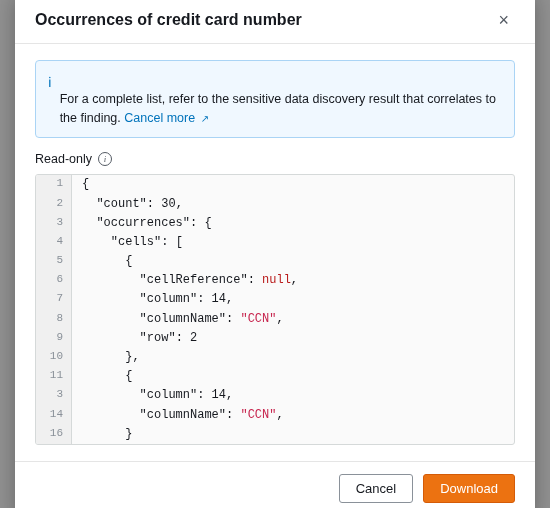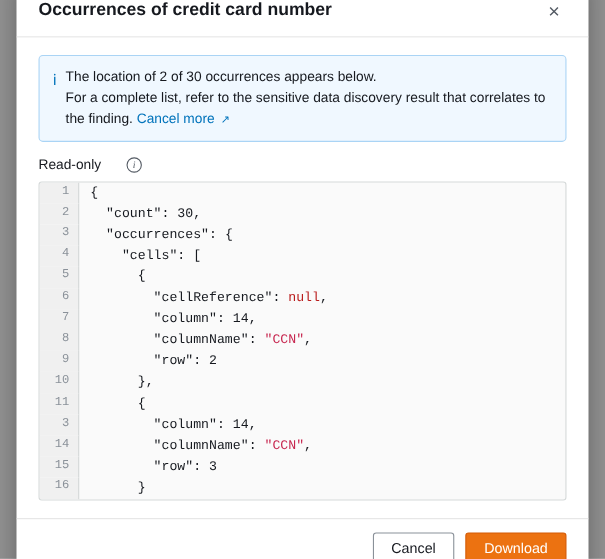--- a/index.html
+++ b/index.html
@@ -69,21 +69,21 @@
       flex-shrink: 0;
       margin-top: 1px;
     }
     .info-text a {
       color: #0073bb;
       text-decoration: none;
     }
     .read-only-label {
       display: flex;
       align-items: flex-end;
-      gap: 23px;
+      gap: 6px;
       font-size: 12.5px;
       color: #16191f;
       margin-bottom: 8px;
       font-weight: 500;
     }
     .read-only-icon {
       width: 14px;
       height: 14px;
       border: 1px solid #545b64;
       border-radius: 50%;
@@ -177,21 +177,21 @@
 <div class="modal-backdrop">
   <div class="modal">
     <div class="modal-header">
       <span class="modal-title">Occurrences of credit card number</span>
       <button class="close-btn">×</button>
     </div>
     <div class="modal-body">
       <div class="info-banner">
         <span class="info-icon">ℹ</span>
         <div class="info-text">
-          <span>The location of 2 of 30 occurrences appears below.</span><br>
+          <br>
           <span>For a complete list, refer to the sensitive data discovery result that correlates to the finding.</span>
           <a href="#">
             <span>Cancel more</span>
             <span class="external-link-icon">↗</span>
           </a>
         </div>
       </div>
       <div class="read-only-label">
         <span>Read-only</span>
         <span class="read-only-icon">i</span>
@@ -245,24 +245,20 @@
               </div>
               <div class="code-line">
                 <div class="line-num">3</div>
                 <div class="line-content">        <span class="key">"column"</span>: 14,</div>
               </div>
               <div class="code-line">
                 <div class="line-num">14</div>
                 <div class="line-content">        <span class="key">"columnName"</span>: <span class="str">"CCN"</span>,</div>
               </div>
               <div class="code-line">
-                <div class="line-num">15</div>
-                <div class="line-content">        <span class="key">"row"</span>: 3</div>
-              </div>
-              <div class="code-line">
                 <div class="line-num">16</div>
                 <div class="line-content">      }</div>
               </div>
             </div>
         </div>
       </div>
     </div>
     <div class="modal-footer">
       <button class="btn-cancel">Cancel</button>
       <button class="btn-download">Download</button>

